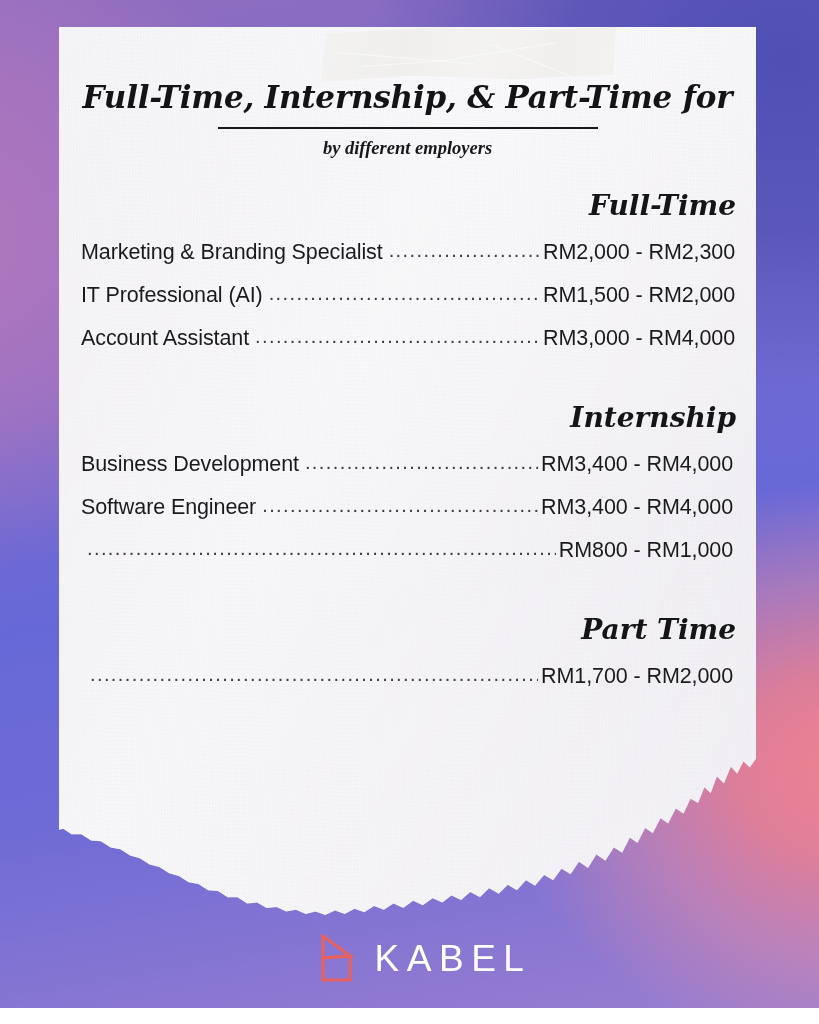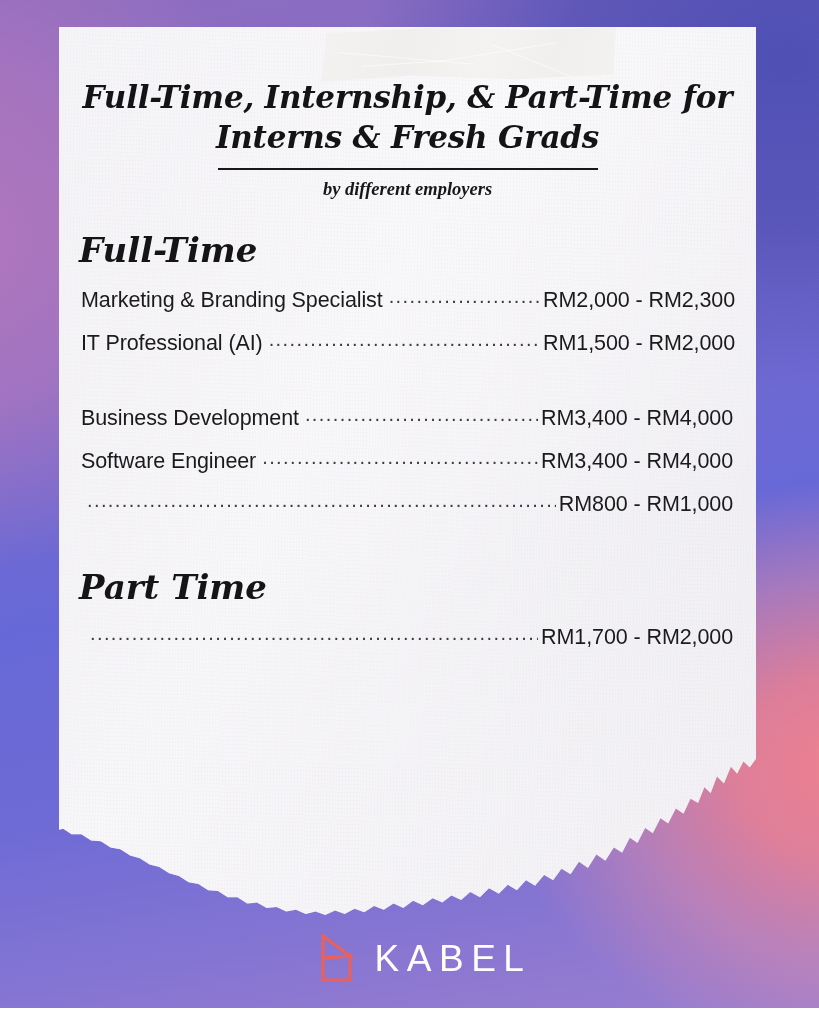--- a/index.html
+++ b/index.html
@@ -142,34 +142,34 @@
     font-size: 18.5px;
     color: #17171a;
     margin: 9px 0 0 0;
   }
 
   .section { margin-top: 30px; }
   .section.internship { margin-top: 50px; }
   .section.parttime  { margin-top: 50px; }
 
   .section-heading {
-    text-align: left;
+    text-align: right;
     font-family: "DejaVu Serif", "Liberation Serif", serif;
     font-style: italic;
     font-weight: 700;
-    font-size: 34px;
+    font-size: 28px;
     color: #141417;
     margin: 0 0 18px 0;
   }
 
   .rows { padding: 0 2px; }
 
   .row {
     display: flex;
-    align-items: flex-start;
+    align-items: flex-end;
     font-size: 21.5px;
     color: #1a1a1d;
     letter-spacing: -0.1px;
     margin-bottom: 18px;
     white-space: nowrap;
   }
   .row:last-child { margin-bottom: 0; }
   .row .job { flex: 0 0 auto; }
   .row .leader {
     flex: 1 1 auto;
@@ -226,44 +226,49 @@
       <div class="crease c1"></div>
       <div class="crease c2"></div>
       <div class="crease c3"></div>
       <div class="crease c4"></div>
     </div>
 
     <div class="content">
 
       <h1 class="title">
         <span>Full-Time, Internship, &amp; Part-Time for</span><br>
-        <span>Interns &amp; Fresh Grads</span>
       </h1>
 
       <div class="rule"></div>
 
       <div class="subtitle">by different employers</div>
 
       <div class="section fulltime">
         <div class="section-heading">Full-Time</div>
         <div class="rows">
           <div class="row">
             <span class="job">Marketing &amp; Branding Specialist</span>
             <span class="leader"></span>
             <span class="salary">RM2,000 - RM2,300</span>
           </div>
           <div class="row">
             <span class="job">IT Professional (AI)</span>
             <span class="leader"></span>
             <span class="salary">RM1,500 - RM2,000</span>
           </div>
+          <div class="row">
+            <span class="job">Account Assistant</span>
+            <span class="leader"></span>
+            <span class="salary">RM3,000 - RM4,000</span>
+          </div>
         </div>
       </div>
 
       <div class="section internship">
+        <div class="section-heading">Internship</div>
         <div class="rows">
           <div class="row">
             <span class="job">Business Development</span>
             <span class="leader"></span>
             <span class="salary">RM3,400 - RM4,000</span>
           </div>
           <div class="row">
             <span class="job">Software Engineer</span>
             <span class="leader"></span>
             <span class="salary">RM3,400 - RM4,000</span>

